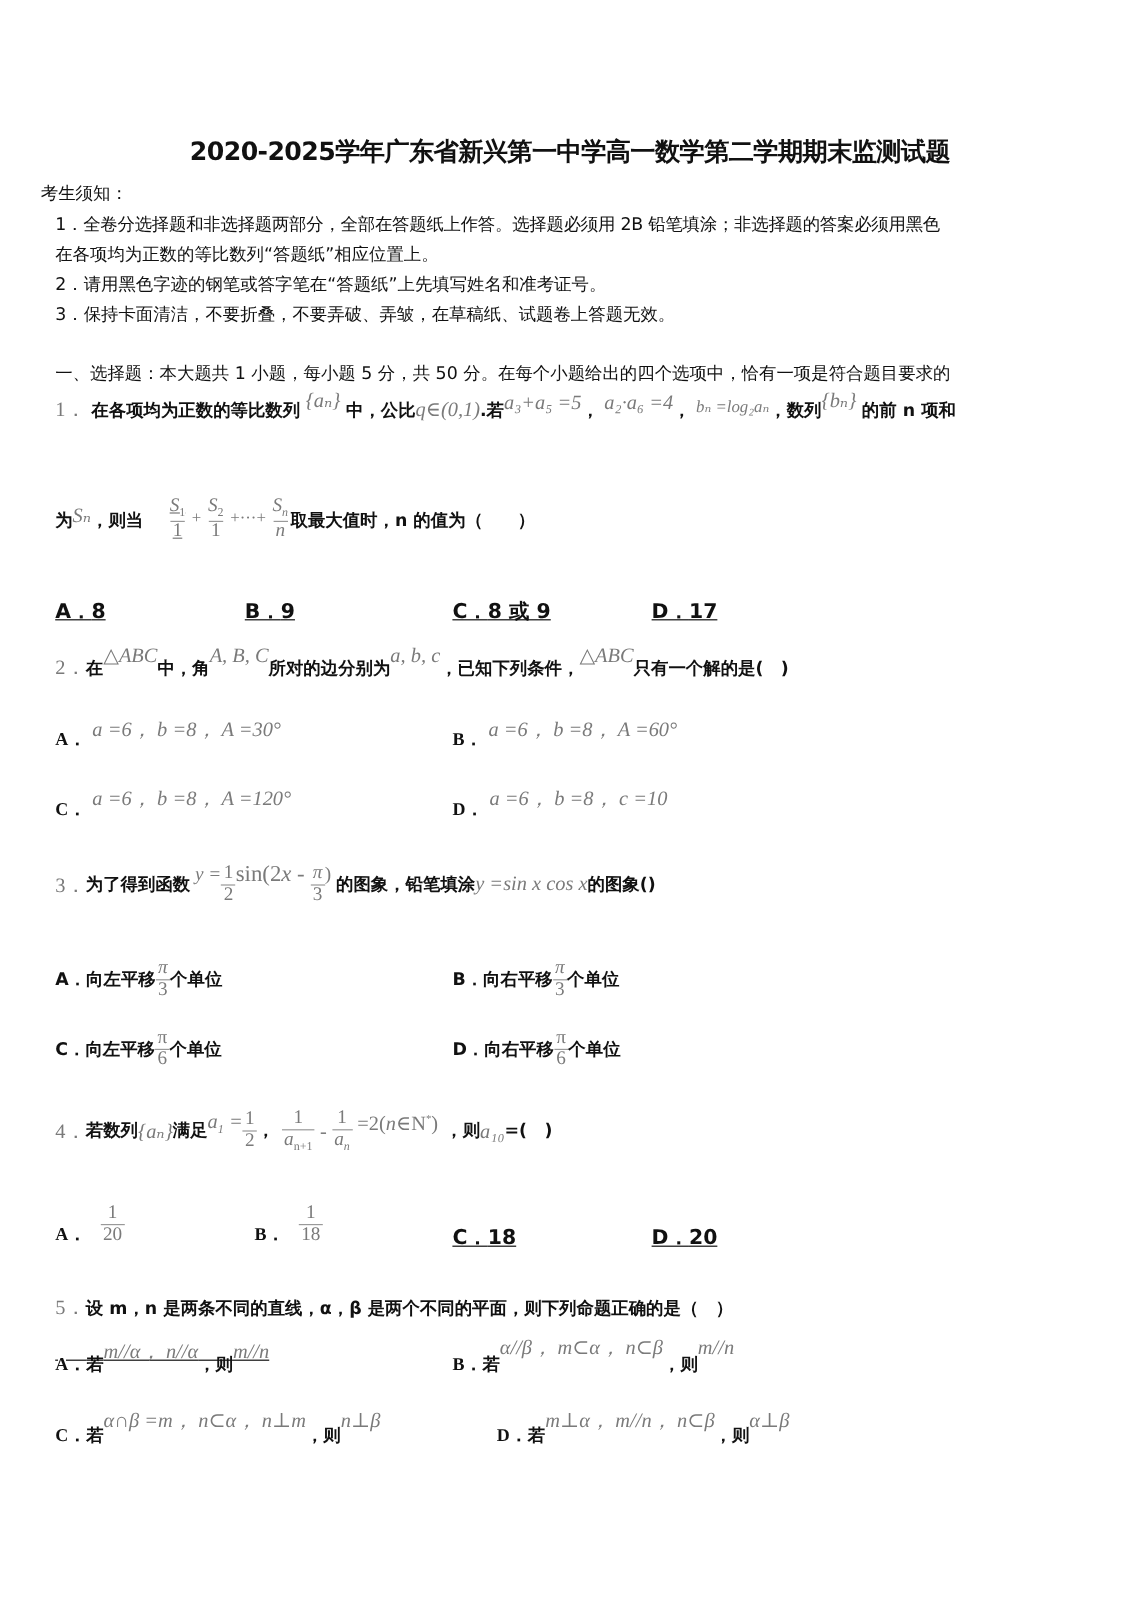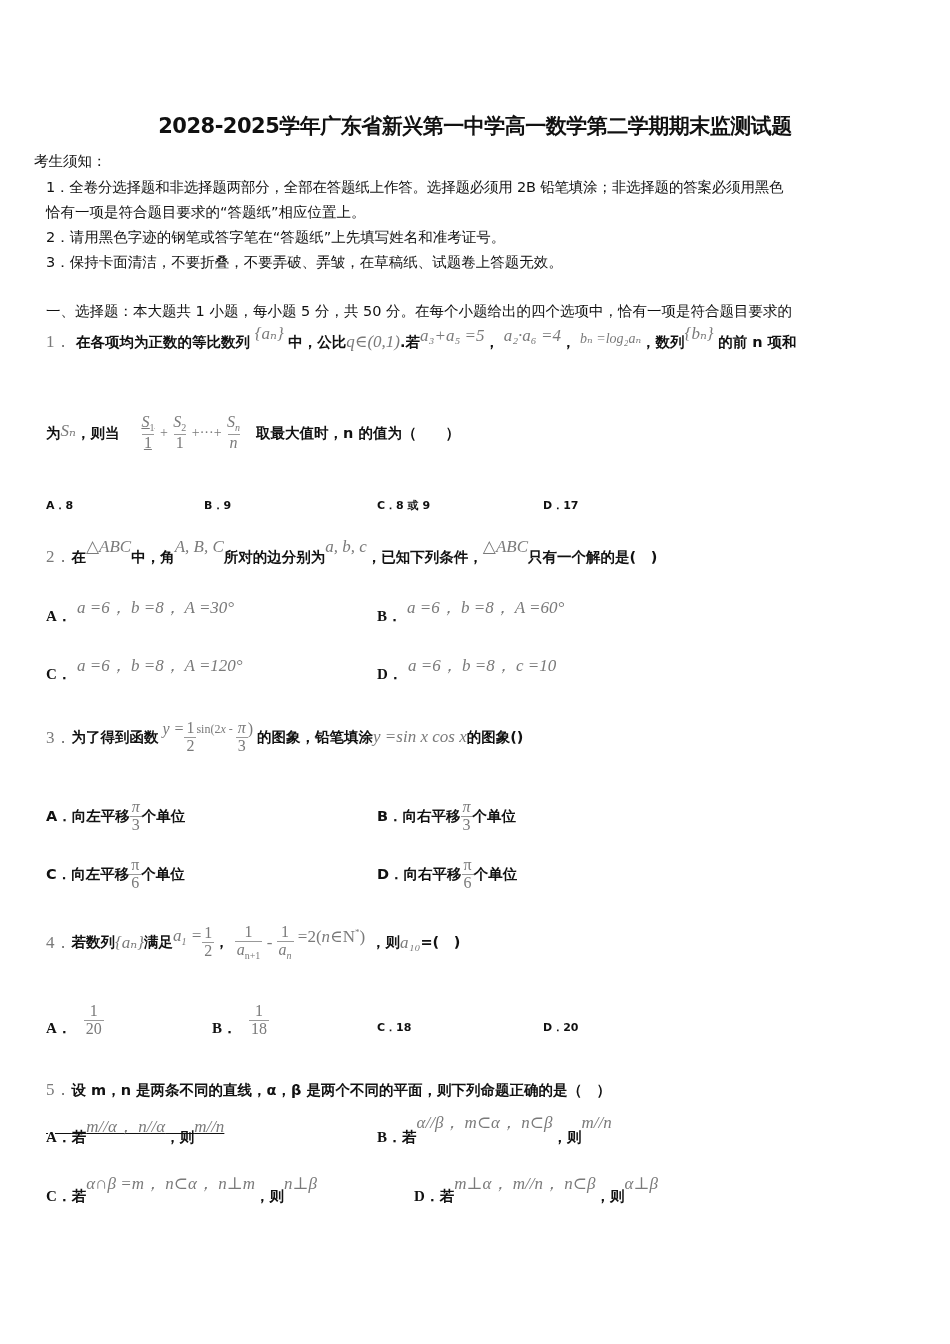--- a/index.html
+++ b/index.html
@@ -7,33 +7,33 @@
          font-family:"DejaVu Sans", "Liberation Sans", sans-serif; color:#111; }
   .abs { position:absolute; white-space:nowrap; }
   .title { left:0; width:950px; top:112px; text-align:center; font-size:21px; font-weight:bold; letter-spacing:-0.5px; }
   .txt { font-size:14.5px; }
   .b { font-weight:bold; }
   .m { font-family:"Liberation Serif", "DejaVu Serif", serif; color:#7a7a7a; font-style:italic; font-size:17px; }
   .mu { font-family:"Liberation Serif", "DejaVu Serif", serif; color:#7a7a7a; font-size:17px; }
   .frac { display:inline-flex; flex-direction:column; align-items:center; vertical-align:middle; font-family:"Liberation Serif", serif; color:#7a7a7a; font-size:16px; line-height:1.05; }
   .frac .num { padding:0 2px; }
   .frac .den { border-top:1px solid #999; padding:0 2px; }
-  .opt { font-size:11px; font-weight:bold; }
+  .opt { font-size:17px; font-weight:bold;text-decoration:underline; }
   .optl { font-family:"Liberation Serif", serif; font-weight:bold; font-size:15px; }
   sub { font-size:10px; }
   sup { font-size:9px; }
 </style>
 </head>
 <body>
 
-<div class="abs title">2028-2025学年广东省新兴第一中学高一数学第二学期期末监测试题</div>
+<div class="abs title">2020-2025学年广东省新兴第一中学高一数学第二学期期末监测试题</div>
 
 <div class="abs txt" style="left:34px;top:152px;">考生须知：</div>
 <div class="abs txt" style="left:46px;top:178px;letter-spacing:-0.2px;">1．全卷分选择题和非选择题两部分，全部在答题纸上作答。选择题必须用 2B 铅笔填涂；非选择题的答案必须用黑色</div>
-<div class="abs txt" style="left:46px;top:203px;">恰有一项是符合题目要求的“答题纸”相应位置上。</div>
+<div class="abs txt" style="left:46px;top:203px;">在各项均为正数的等比数列“答题纸”相应位置上。</div>
 <div class="abs txt" style="left:46px;top:228px;">2．请用黑色字迹的钢笔或答字笔在“答题纸”上先填写姓名和准考证号。</div>
 <div class="abs txt" style="left:46px;top:253px;">3．保持卡面清洁，不要折叠，不要弄破、弄皱，在草稿纸、试题卷上答题无效。</div>
 
 <div class="abs txt" style="left:46px;top:302px;">一、选择题：本大题共 1 小题，每小题 5 分，共 50 分。在每个小题给出的四个选项中，恰有一项是符合题目要求的</div>
 
 <div class="abs txt" style="left:46px;top:330px;">
   <span class="mu">1．</span>
   <span class="b">在各项均为正数的等比数列</span>
   <span class="m" style="position:relative;top:-8px;">{aₙ}</span>
   <span class="b">中，公比</span><span class="m">q∈(0,1)</span><span class="b">.若</span><span class="m" style="position:relative;top:-6px;">a₃+a₅ =5</span><span class="b">，</span> <span class="m" style="position:relative;top:-6px;">a₂·a₆ =4</span><span class="b">，</span> <span class="m" style="font-size:14px;position:relative;top:-4px;">bₙ =log₂aₙ</span><span class="b">，数列</span><span class="m" style="position:relative;top:-8px;">{bₙ}</span> <span class="b">的前 n 项和</span>
@@ -50,21 +50,21 @@
   <span class="mu" style="font-size:14px;">&nbsp;+&nbsp;</span>
   <span class="frac">
       <span class="num"><i>S</i><sub>2</sub></span>
       <span class="den">1</span>
     </span>
   <span class="mu" style="font-size:14px;">&nbsp;+···+&nbsp;</span>
   <span class="frac">
       <span class="num"><i>S</i><sub><i>n</i></sub></span>
       <span class="den"><i>n</i></span>
     </span>
-  <span class="b" style="margin-left:14px;">取最大值时，n 的值为（　　）</span>
+  <span class="b" style="margin-left:0;">取最大值时，n 的值为（　　）</span>
 </div>
 
 <div class="abs opt" style="left:46px;top:498px;"><span>A．</span><span>8</span></div>
 <div class="abs opt" style="left:204px;top:498px;"><span>B．</span><span>9</span></div>
 <div class="abs opt" style="left:377px;top:498px;"><span>C．</span><span>8 或 9</span></div>
 <div class="abs opt" style="left:543px;top:498px;"><span>D．</span><span>17</span></div>
 
 <div class="abs txt" style="left:46px;top:545px;">
   <span class="mu">2．</span><span class="b">在</span><span class="m" style="position:relative;top:-10px;">△ABC</span><span class="b">中，角</span><span class="m" style="position:relative;top:-10px;">A, B, C</span><span class="b">所对的边分别为</span><span class="m" style="position:relative;top:-10px;">a, b, c</span><span class="b">，已知下列条件，</span><span class="m" style="position:relative;top:-10px;">△ABC</span><span class="b">只有一个解的是(　)</span>
 </div>
@@ -75,21 +75,21 @@
 <div class="abs" style="left:377px;top:654px;"><span class="optl" style="position:relative;top:8px;">D．</span> <span class="m">a =6， b =8， c =10</span></div>
 
 <div class="abs txt" style="left:46px;top:712px;height:50px;display:flex;align-items:center;">
   <span class="mu">3．</span>
     <span class="b">为了得到函数</span>
   <span class="m" style="font-size:16px;margin-left:4px;position:relative;top:-8px;">y =</span>
     <span class="frac">
       <span class="num">1</span>
       <span class="den">2</span>
     </span>
-    <span class="mu" style="font-size:12px;position:relative;top:-8px;">sin(2<i>x</i> -&nbsp;</span>
+    <span class="mu" style="font-size:19px;position:relative;top:-8px;">sin(2<i>x</i> -&nbsp;</span>
     <span class="frac">
       <span class="num"><i>π</i></span>
       <span class="den">3</span>
     </span>
     <span class="mu" style="font-size:16px;position:relative;top:-8px;">)</span>
   <span class="b" style="margin-left:4px;">的图象，铅笔填涂</span>
   <span class="m">y =sin x cos x</span>
   <span class="b">的图象()</span>
 </div>
 

